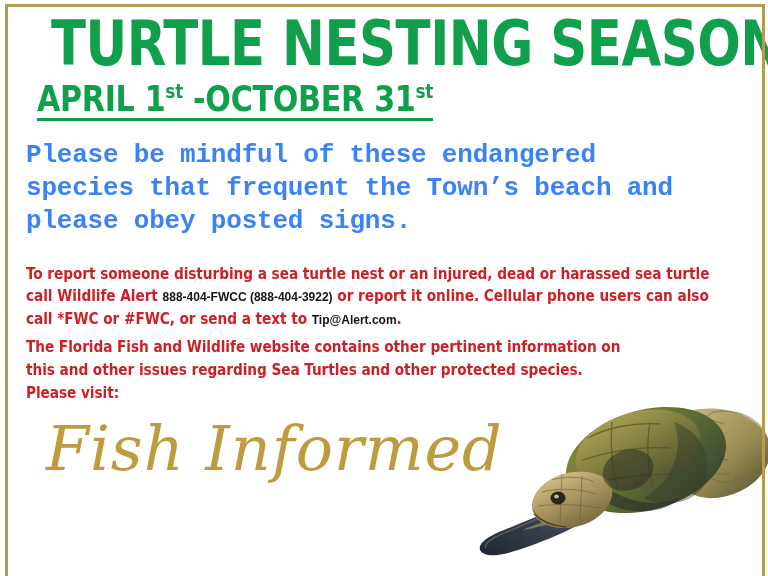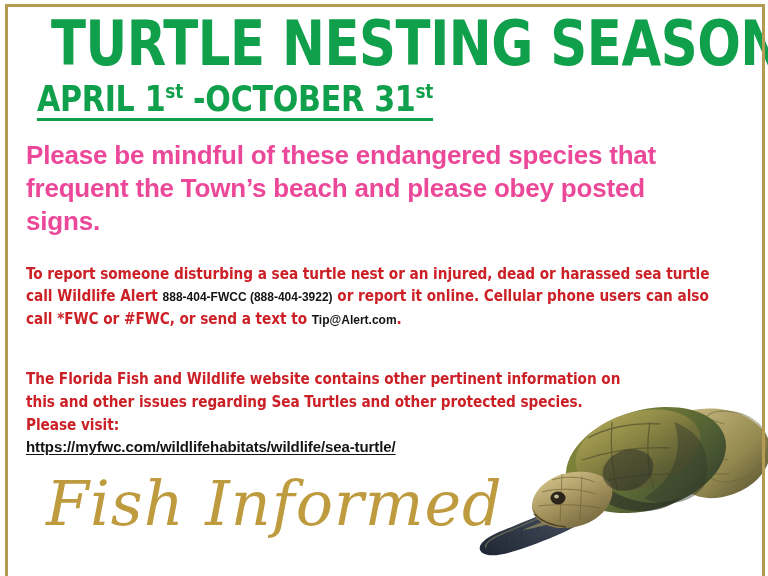--- a/index.html
+++ b/index.html
@@ -85,41 +85,41 @@
   #subtitle sup {
     font-size: 0.56em;
     vertical-align: super;
     line-height: 0;
   }
 
   
   #intro {
     margin: 18px 0 0 0;
     padding: 0 28px 0 4px;
-    color: #ec4899;
-    font-family: Liberation Sans, sans-serif;
+    color: #3b82f6;
+    font-family: Liberation Mono, monospace;
     font-weight: bold;
     font-size: 26px;
     line-height: 1.28;
     letter-spacing: -0.2px;
   }
 
   
   .red-para {
     margin: 0;
     padding: 0 14px 0 4px;
     color: #cc2027;
     font-family: "DejaVu Sans Condensed", "Liberation Sans Narrow", "Liberation Sans", sans-serif;
     font-weight: bold;
     font-size: 15.2px;
     line-height: 1.50;
     letter-spacing: -0.05px;
   }
   #para-report { margin-top: 24px; }
-  #para-website { margin-top: 37px; padding-right: 120px; }
+  #para-website { margin-top: 5px; padding-right: 120px; }
 
   .inline-black {
     color: #141414;
     font-family: "Liberation Sans", sans-serif;
     font-weight: bold;
     font-size: 12px;
     letter-spacing: 0;
   }
   .url-link {
     color: #141414;
@@ -240,18 +240,18 @@
     <h1 id="title">TURTLE NESTING SEASON</h1>
 
     <div id="subtitle-wrap">
       <div id="subtitle"><span>APRIL 1</span><sup>st</sup><span> -OCTOBER 31</span><sup>st</sup></div>
     </div>
 
     <p id="intro">Please be mindful of these endangered species that frequent the Town’s beach and please obey posted signs.</p>
 
     <p id="para-report" class="red-para"><span>To report someone disturbing a sea turtle nest or an injured, dead or harassed sea turtle call Wildlife Alert </span><span class="inline-black">888-404-FWCC (888-404-3922)</span><span> or report it online. Cellular phone users can also call *FWC or #FWC, or send a text to </span><span class="inline-black">Tip@Alert.com</span><span>.</span></p>
 
-    <p id="para-website" class="red-para"><span>The Florida Fish and Wildlife website contains other pertinent information on this and other issues regarding Sea Turtles and other protected species. Please visit:</span><br><a class="url-link" href="#">https://myfwc.com/wildlifehabitats/wildlife/sea-turtle/</a></p>
+    <p id="para-website" class="red-para"><span>The Florida Fish and Wildlife website contains other pertinent information on this and other issues regarding Sea Turtles and other protected species. Please visit:</span><br></p>
 
     <div id="stay-informed">Fish Informed</div>
 
   </div>
 </div>
 
 </body></html>

